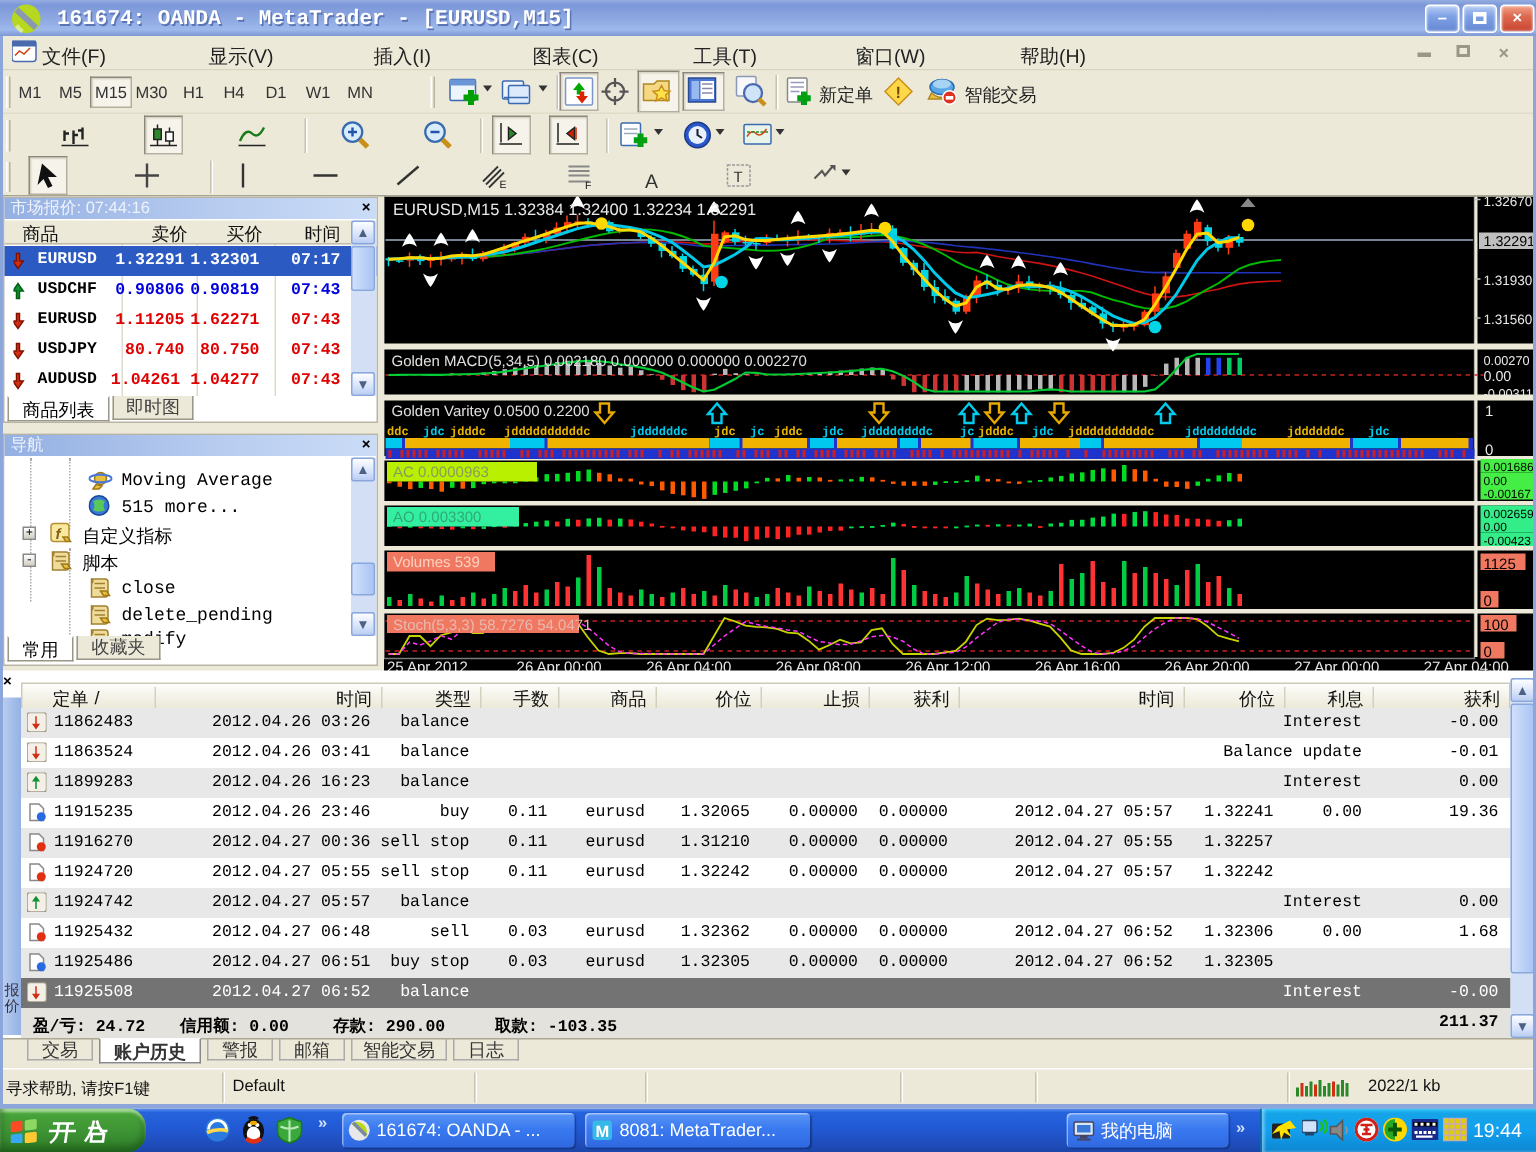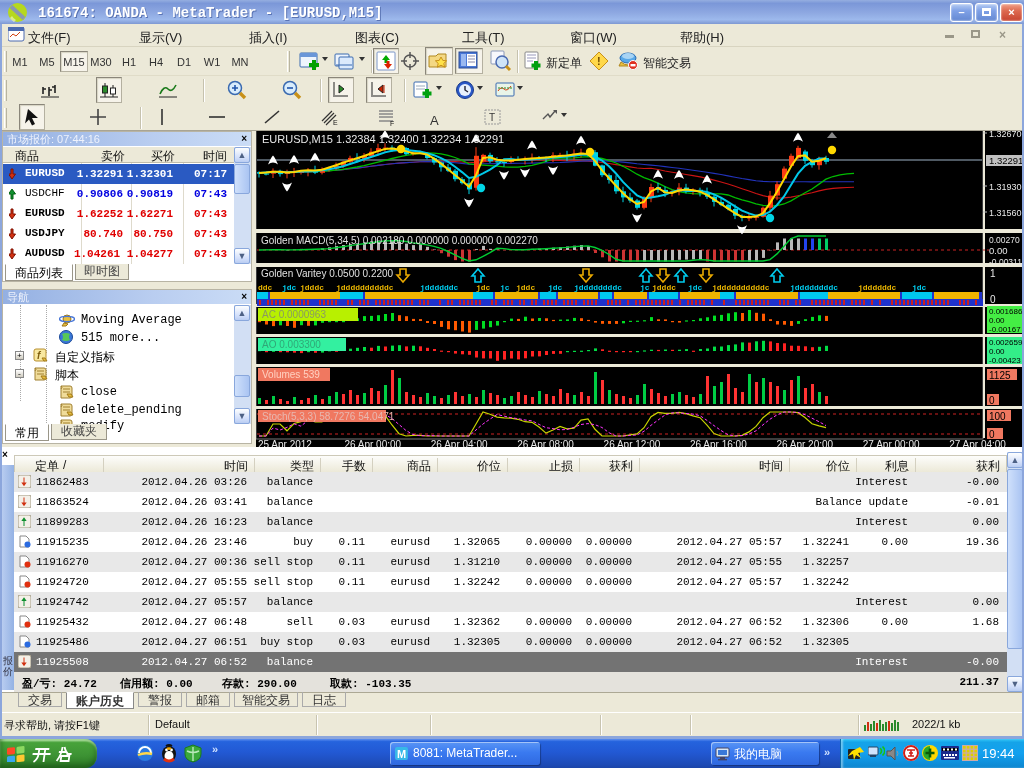--- a/index.html
+++ b/index.html
@@ -275,31 +275,31 @@
         </svg>
 <span class="abs" style="left:22px;top:3px;color:#fff;font-weight:bold">EURUSD</span>
 <span class="abs" style="left:68px;top:4px;width:52px;text-align:right">1.32291</span>
 <span class="abs" style="left:122px;top:4px;width:48px;text-align:right">1.32301</span>
 <span class="abs" style="left:180px;top:4px;width:44px;text-align:right">07:17</span>
 </div>
 <div class="mwrow" style="top:52px;height:20px;color:#0000e0">
 <svg class="abs" style="left:6px;top:4px" width="9" height="12">
           <path d="M4,11 v-5 h2.5 l-3.5,-5 -3.5,5 H2 v5 Z" fill="#109030" stroke="#006010"></path>
         </svg>
-<span class="abs" style="left:22px;top:3px;color:#000;font-weight:normal">USDCHF</span>
+<span class="abs" style="left:22px;top:3px;color:#000;font-weight:bold">USDCHF</span>
 <span class="abs" style="left:68px;top:4px;width:52px;text-align:right">0.90806</span>
 <span class="abs" style="left:122px;top:4px;width:48px;text-align:right">0.90819</span>
 <span class="abs" style="left:180px;top:4px;width:44px;text-align:right">07:43</span>
 </div>
 <div class="mwrow" style="top:72px;height:20px;color:#e00000">
 <svg class="abs" style="left:6px;top:4px" width="9" height="12">
           <path d="M4,1 v5 h2.5 l-3.5,5 -3.5,-5 H2 v-5 Z" fill="#d03010" stroke="#801000"></path>
         </svg>
 <span class="abs" style="left:22px;top:3px;color:#000;font-weight:bold">EURUSD</span>
-<span class="abs" style="left:68px;top:4px;width:52px;text-align:right">1.62252</span>
+<span class="abs" style="left:68px;top:4px;width:52px;text-align:right">1.11205</span>
 <span class="abs" style="left:122px;top:4px;width:48px;text-align:right">1.62271</span>
 <span class="abs" style="left:180px;top:4px;width:44px;text-align:right">07:43</span>
 </div>
 <div class="mwrow" style="top:92px;height:20px;color:#e00000">
 <svg class="abs" style="left:6px;top:4px" width="9" height="12">
           <path d="M4,1 v5 h2.5 l-3.5,5 -3.5,-5 H2 v-5 Z" fill="#d03010" stroke="#801000"></path>
         </svg>
 <span class="abs" style="left:22px;top:3px;color:#000;font-weight:bold">USDJPY</span>
 <span class="abs" style="left:68px;top:4px;width:52px;text-align:right">80.740</span>
 <span class="abs" style="left:122px;top:4px;width:48px;text-align:right">80.750</span>
@@ -1439,20 +1439,28 @@
         <circle cx="11.5" cy="7" r="1.4" fill="#fff"></circle>
         <path d="M6,3 q3,-2 6,0" stroke="#111" stroke-width="2" fill="none"></path>
         <path d="M4,16 q5,4 10,0" stroke="#e03010" stroke-width="3" fill="none"></path>
         <ellipse cx="9" cy="5.6" rx="2.4" ry="1.4" fill="#f0a800"></ellipse>
       </svg>
 <svg class="abs" style="left:184px;top:5px" width="18" height="19">
         <path d="M9,1 L17,4 v6 q0,6 -8,8 q-8,-2 -8,-8 V4 Z" fill="#3aa83a" stroke="#1a7a1a"></path>
         <path d="M9,3 v14 M3,7 q6,3 12,0" stroke="#b8e8b8" stroke-width="1.4" fill="none"></path>
       </svg>
 <div class="abs" style="left:212px;top:4px;color:#cfe0ff;font:bold 11px Liberation Sans">»</div>
+<div class="taskbtn" style="left:228px;width:155px;">
+        <svg class="abs" style="left:4px;top:4px" width="15" height="15">
+          <circle cx="7.5" cy="7.5" r="7" fill="#e8e8e8"></circle>
+          <path d="M2,3 a7,7 0 0,1 10,9 Z" fill="#b8d818"></path>
+          <path d="M3.5,2.5 L12,11" stroke="#7888a8" stroke-width="2.4"></path>
+        </svg>
+        <span class="abs cjk" style="left:23px;top:4px;white-space:nowrap;overflow:hidden;width:127px">161674: OANDA - ...</span>
+      </div>
 <div class="taskbtn" style="left:390px;width:150px;">
         <svg class="abs" style="left:4px;top:4px" width="15" height="15">
           <rect x="1" y="1" width="13" height="13" rx="2" fill="#38b8e8"></rect>
           <text x="3" y="12" font-size="11" font-weight="bold" fill="#fff">M</text>
         </svg>
         <span class="abs cjk" style="left:23px;top:4px;white-space:nowrap;overflow:hidden;width:122px">8081: MetaTrader...</span>
       </div>
 <div class="taskbtn" style="left:711px;width:108px;">
         <svg class="abs" style="left:4px;top:4px" width="15" height="15">
           <rect x="1" y="2" width="13" height="9" rx="1" fill="#d8e8f8" stroke="#446"></rect>

